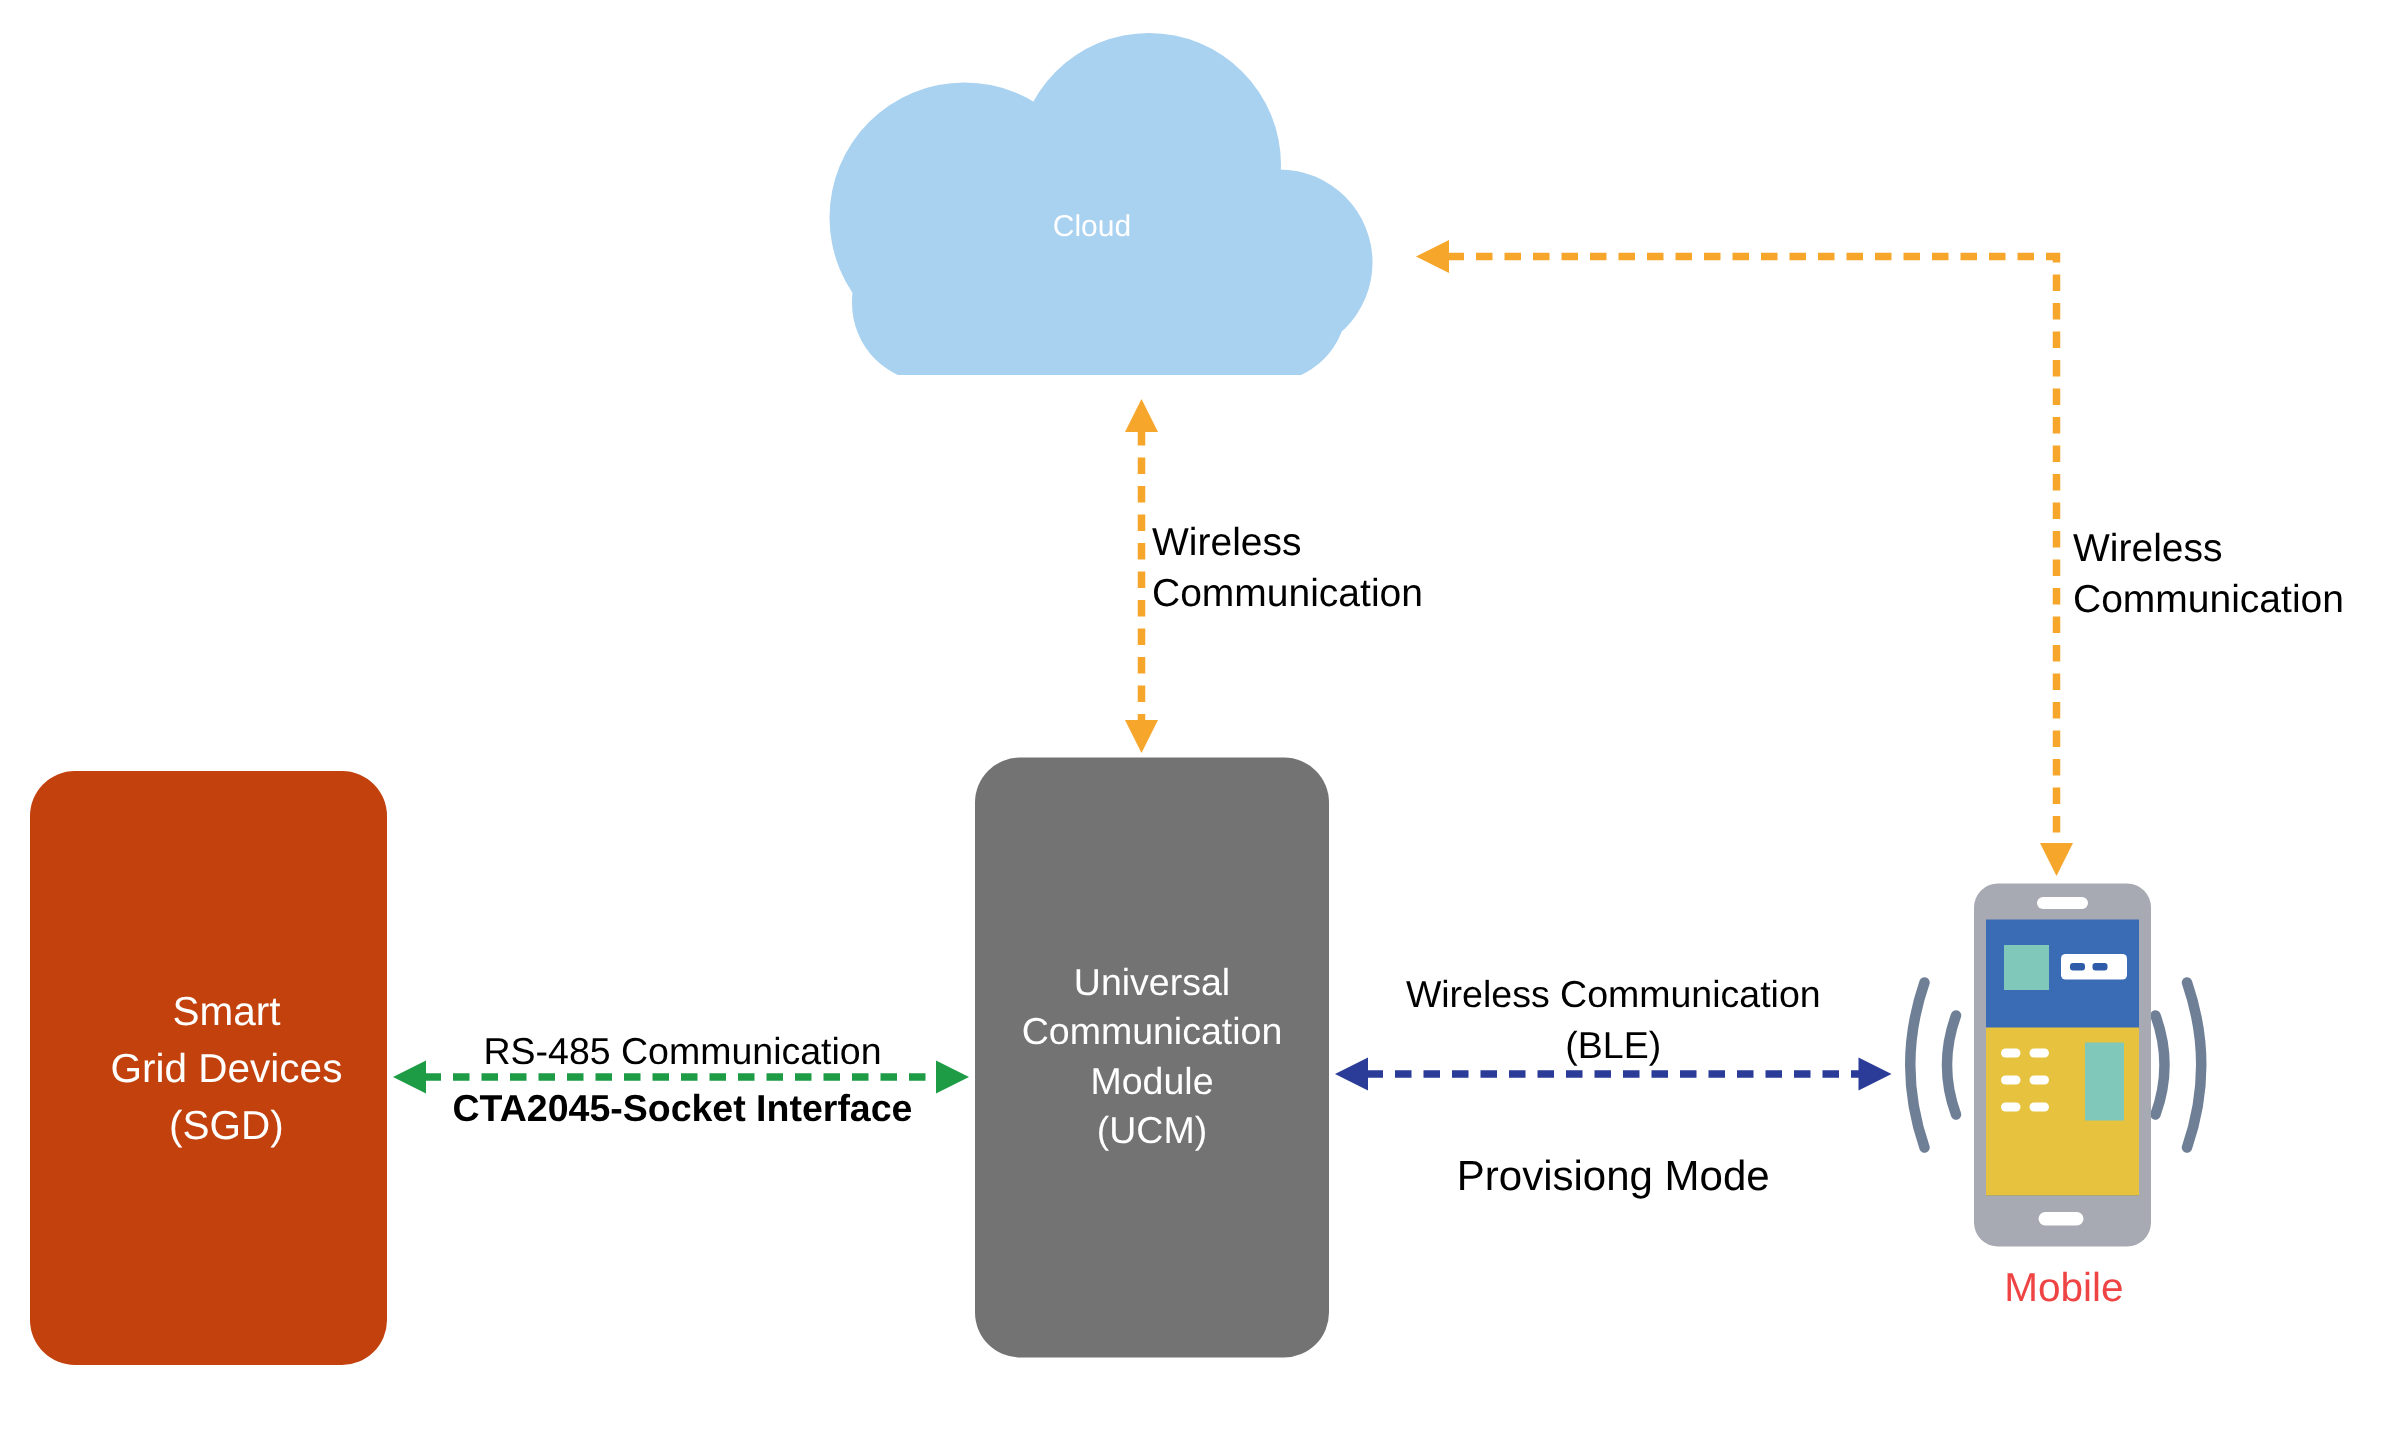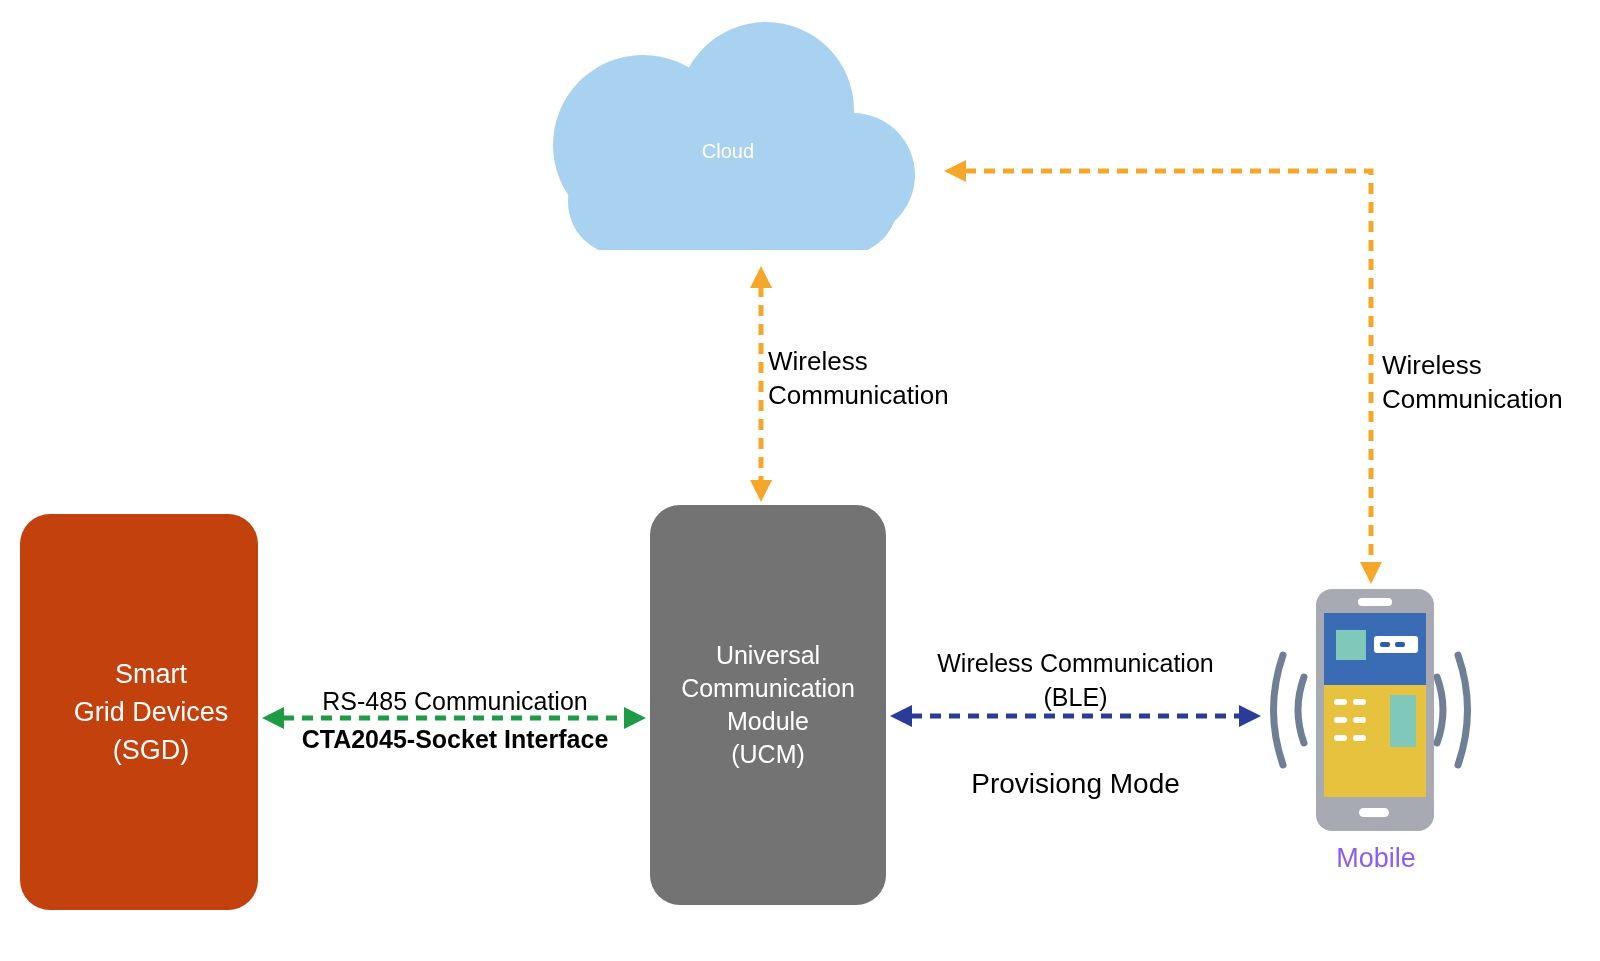--- a/index.html
+++ b/index.html
@@ -20,21 +20,21 @@
   .phone-wrap { position:absolute; left:1263px; top:585px; width:215px; height:250px; }
 
   
   .edge-label { position:absolute; color:#000000; font-size:26px; line-height:34px; white-space:nowrap; }
   .lbl-cloud-ucm { left:768px; top:344px; }
   .lbl-cloud-mobile { left:1382px; top:348px; }
   .lbl-sgd-ucm-above { left:260px; top:684px; width:390px; text-align:center; font-size:25px; }
   .lbl-sgd-ucm-below { left:260px; top:722px; width:390px; text-align:center; font-size:25px;font-weight:bold; }
   .lbl-ucm-mobile-above { left:898px; top:646px; width:355px; text-align:center; font-size:25px; line-height:34px; }
   .lbl-ucm-mobile-below { left:898px; top:726px; width:355px; text-align:center; font-size:28px;margin-top:41px; }
-  .lbl-mobile-caption { left:1270px; top:841px; width:212px; text-align:center; font-size:27px; line-height:34px; color:#8b5cf6; position:absolute; }
+  .lbl-mobile-caption { left:1270px; top:841px; width:212px; text-align:center; font-size:27px; line-height:34px; color:#ef4444; position:absolute; }
 </style>
 </head>
 <body>
 
 <div class="canvas">
 
   <svg class="layer" viewBox="0 0 1600 961">
 
     <g>
       <line x1="761" y1="286" x2="761" y2="482" stroke-width="5" stroke-dasharray="11 8" stroke="#F5A62B"></line>

